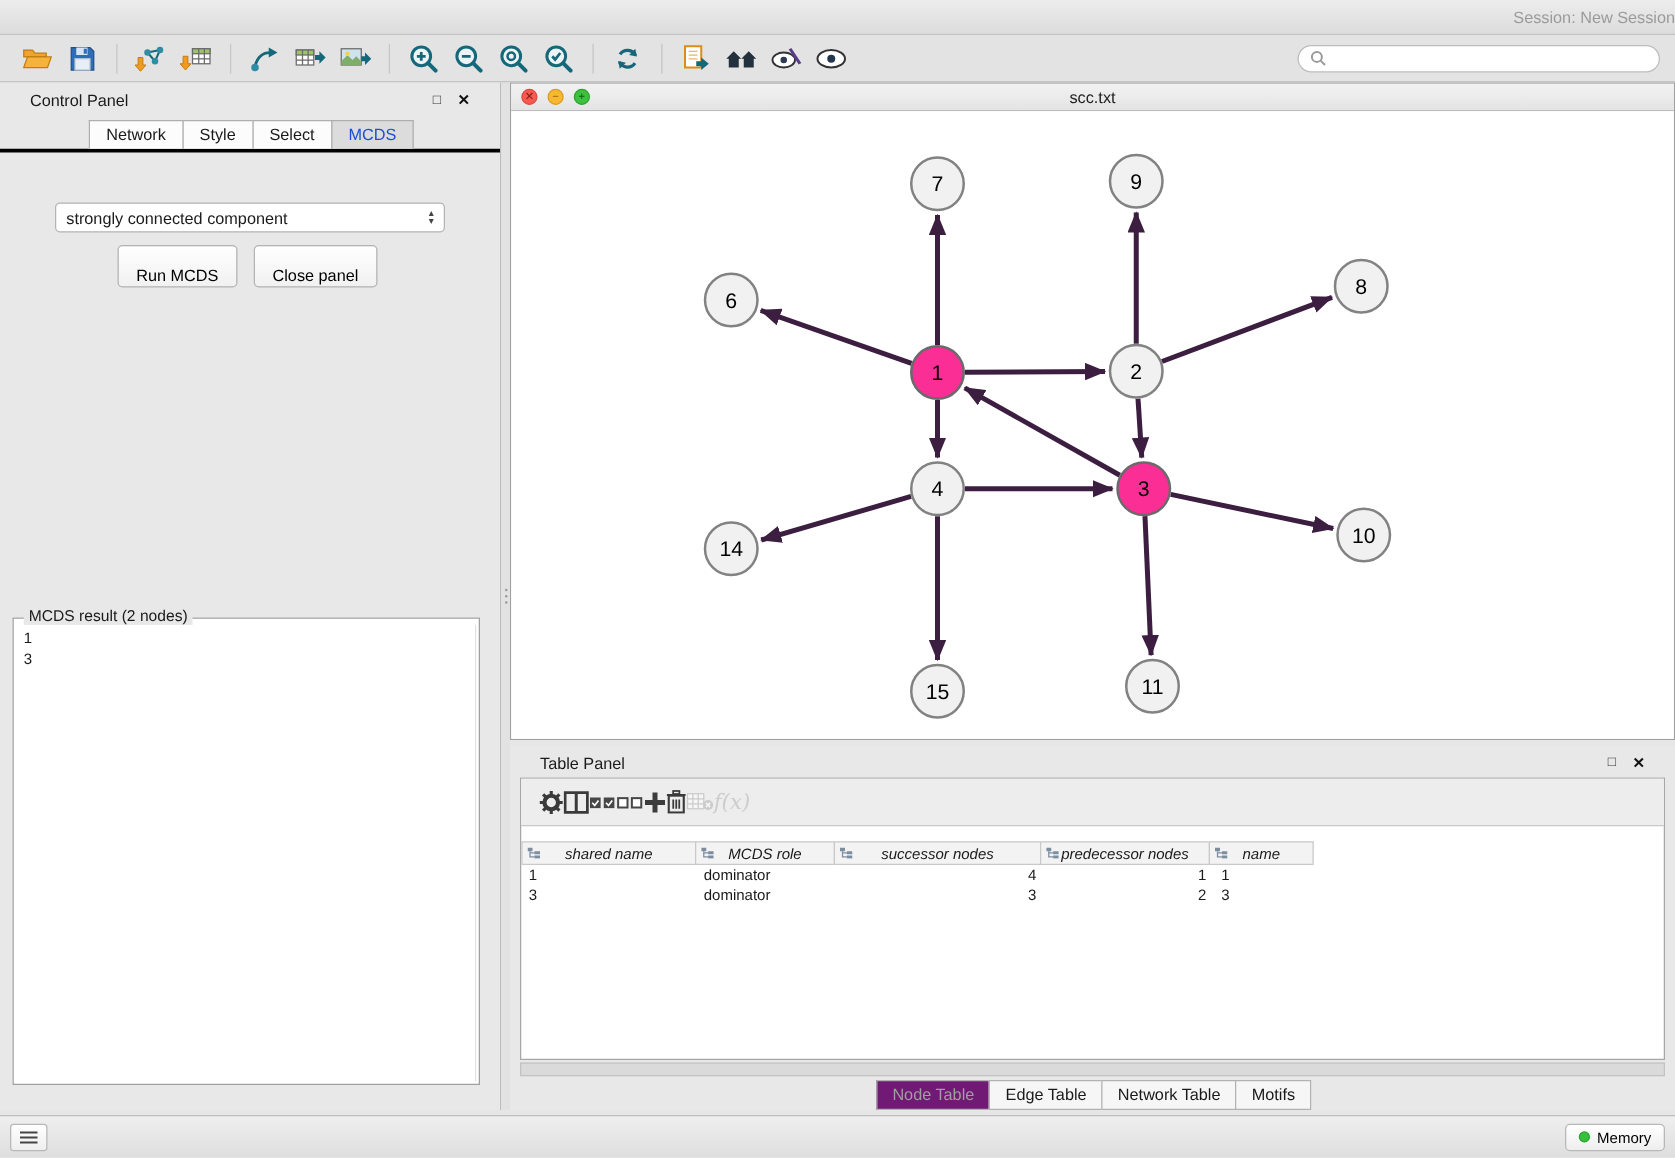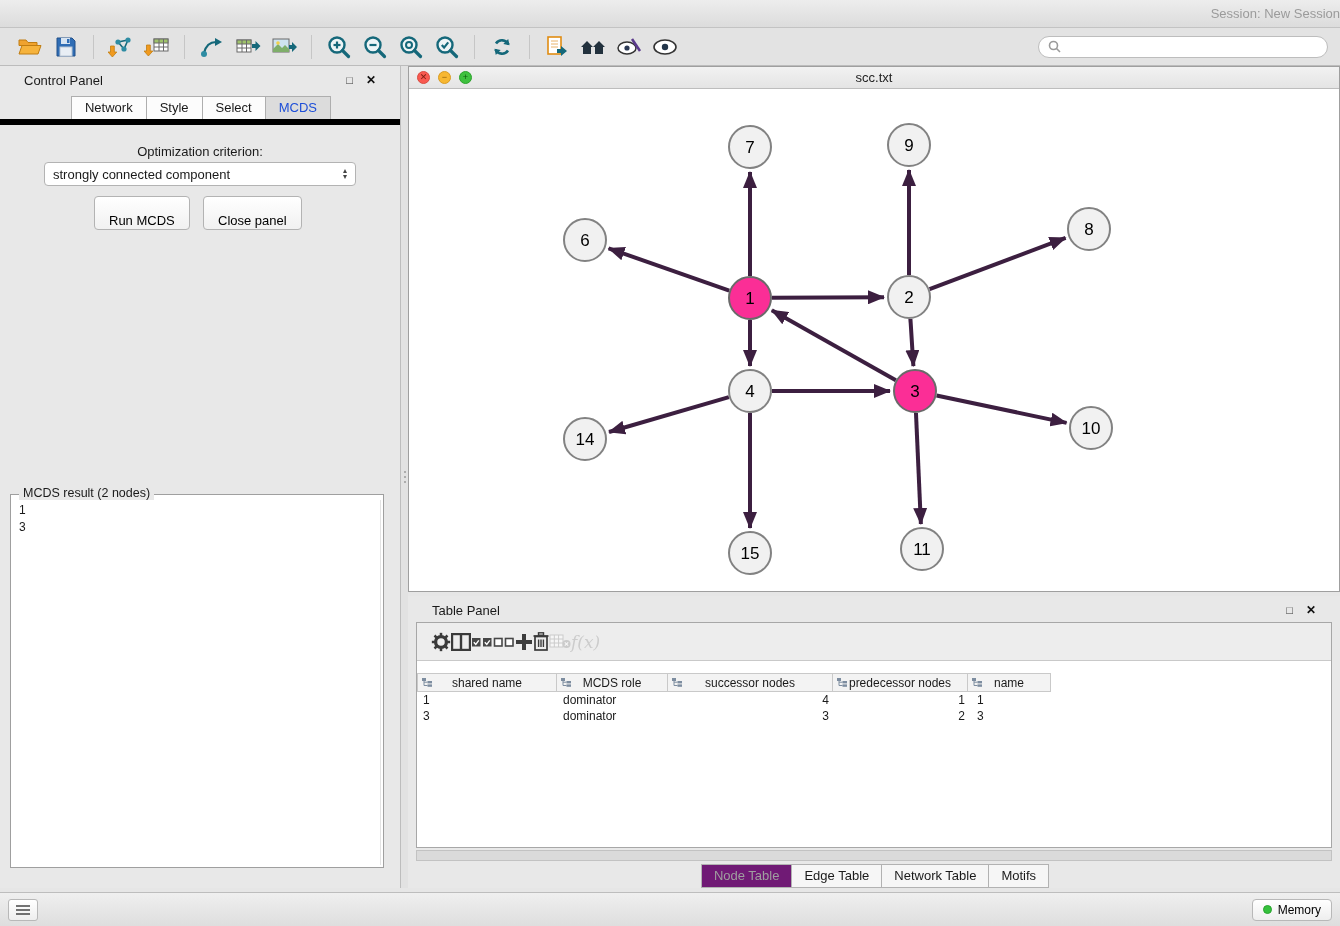--- a/index.html
+++ b/index.html
@@ -17,21 +17,21 @@
   .tb-sep { width:1px; height:24px; background:#c6c6c6; margin:0 9px; }
   .search-box { margin-left:auto; width:290px; height:22px; border:1px solid #bdbdbd; border-radius:11px; background:#fff; display:flex; align-items:center; padding:0 9px; gap:6px; }
   .search-box input { border:none; outline:none; flex:1; font-size:12px; font-family:inherit; background:transparent; }
 
   
   .control-panel { position:absolute; left:0; top:66px; width:401px; height:822px; background:#e8e8e8; border-right:1px solid #bdbdbd; }
   .panel-header { height:28px; display:flex; align-items:center; padding:0 24px; font-size:13px; }
   .win-controls { margin-left:auto; display:flex; gap:13px; align-items:center; }
   .float-icon { font-size:11px; color:#333; cursor:pointer; }
   .close-icon { font-size:12px; font-weight:bold; color:#111; cursor:pointer; }
-  .cp-tabs { position:absolute; left:0; top:30px; width:100%; display:flex; justify-content:center; border-bottom:6px solid #000000; padding-left:1px; }
+  .cp-tabs { position:absolute; left:0; top:30px; width:100%; display:flex; justify-content:center; border-bottom:3px solid #000000; padding-left:1px; }
   .cp-tab { font-size:13px; padding:3px 13px 4px; background:#fcfcfc; border:1px solid #aeaeae; border-bottom:none; margin-right:-1px; cursor:pointer; }
   .cp-tab.active { background:#dcdcdc; color:#1d4ed8; }
   .opt-label { position:absolute; top:78px; width:100%; text-align:center; }
   .dropdown { position:absolute; top:96px; left:44px; width:312px; height:24px; background:#fff; border:1px solid #b3b3b3; border-radius:4px; display:flex; align-items:center; padding:0 8px; font-size:13px; cursor:pointer; }
   .stepper { margin-left:auto; display:flex; flex-direction:column; line-height:6px; font-size:8px; color:#444; }
   .btn { position:absolute; top:130px; height:23px; background:linear-gradient(#ffffff,#f1f1f1); border:1px solid #b3b3b3; border-radius:4px; font-size:13px; font-family:inherit; padding:16px 14px; cursor:pointer; }
   .btn-run { left:94px; } .btn-close { left:203px; }
   .result-box { position:absolute; left:10px; top:428px; width:374px; height:374px; border:1px solid #9f9f9f; background:#fff; }
   .result-legend { position:absolute; top:-9px; left:8px; background:#e8e8e8; padding:0 4px; font-size:12.5px; }
   .result-content { position:absolute; left:2px; right:2px; top:5px; bottom:2px; background:#fff; font-size:12px; line-height:17px; padding:2px 6px; border-right:1px solid #e3e3e3; }
@@ -52,21 +52,21 @@
   .net-canvas { position:relative; width:100%; height:502px; background:#fff; }
 
   
   .table-panel { position:absolute; left:408px; top:596px; width:932px; height:292px; background:#e8e8e8; }
   .table-frame { position:absolute; left:8px; top:26px; width:916px; height:226px; background:#fff; border:1px solid #a7a7a7; }
   .table-toolbar { height:38px; background:#ededed; border-bottom:1px solid #c9c9c9; display:flex; align-items:center; padding:0 14px; }
   .tt-btn { background:none; border:none; display:flex; align-items:center; justify-content:center; height:30px; cursor:pointer; }
   .tt-btn.disabled { opacity:.55; cursor:default; }
   .fx-label { font-family:"DejaVu Serif",serif; font-style:italic; font-size:17px; color:#b2b2b2; }
   .grid-header { display:flex; margin-top:12px; padding-left:1px; }
-  .gh-cell { position:relative; height:19px; background:#f3f3f3; border:1px solid #c9c9c9; margin-left:-1px; display:flex; align-items:center; justify-content:center; font-size:12px; }
+  .gh-cell { position:relative; height:19px; background:#f3f3f3; border:1px solid #c9c9c9; margin-left:-1px; display:flex; align-items:center; justify-content:center; font-size:12px;font-style:italic; }
   .gh-cell svg { position:absolute; left:4px; }
   .grid-row { display:flex; font-size:12px; height:16px; align-items:center; }
   .cell { padding:0 6px; overflow:hidden; white-space:nowrap; }
   .c0{width:140px}.c1{width:112px}.c2{width:166px}.c3{width:136px}.c4{width:84px}
   .ar{text-align:right}
   .table-scroll-strip { position:absolute; left:8px; top:254px; width:916px; height:11px; background:#dadada; border:1px solid #c2c2c2; cursor:pointer; }
   .table-tabs { position:absolute; left:0; top:268px; width:100%; display:flex; justify-content:center; padding-left:1px; }
   .t-tab { font-size:13px; padding:3px 12px 4px; background:#f6f6f6; border:1px solid #b2b2b2; margin-right:-1px; cursor:pointer; }
   .t-tab.active { background:#701a75; color:#9f9f9f; }
 
@@ -238,21 +238,20 @@
       <span class="float-icon">□</span>
       <span class="close-icon">✕</span>
     </span>
   </div>
   <div class="cp-tabs">
     <div class="cp-tab">Network</div>
     <div class="cp-tab">Style</div>
     <div class="cp-tab">Select</div>
     <div class="cp-tab active">MCDS</div>
   </div>
-  <div class="opt-label">Optimization criterion:</div>
   <div class="dropdown">
     <span>strongly connected component</span>
     <span class="stepper">
         <span>▴</span>
         <span>▾</span>
       </span>
   </div>
   <button class="btn btn-run">Run MCDS</button>
   <button class="btn btn-close">Close panel</button>
   <div class="result-box">

